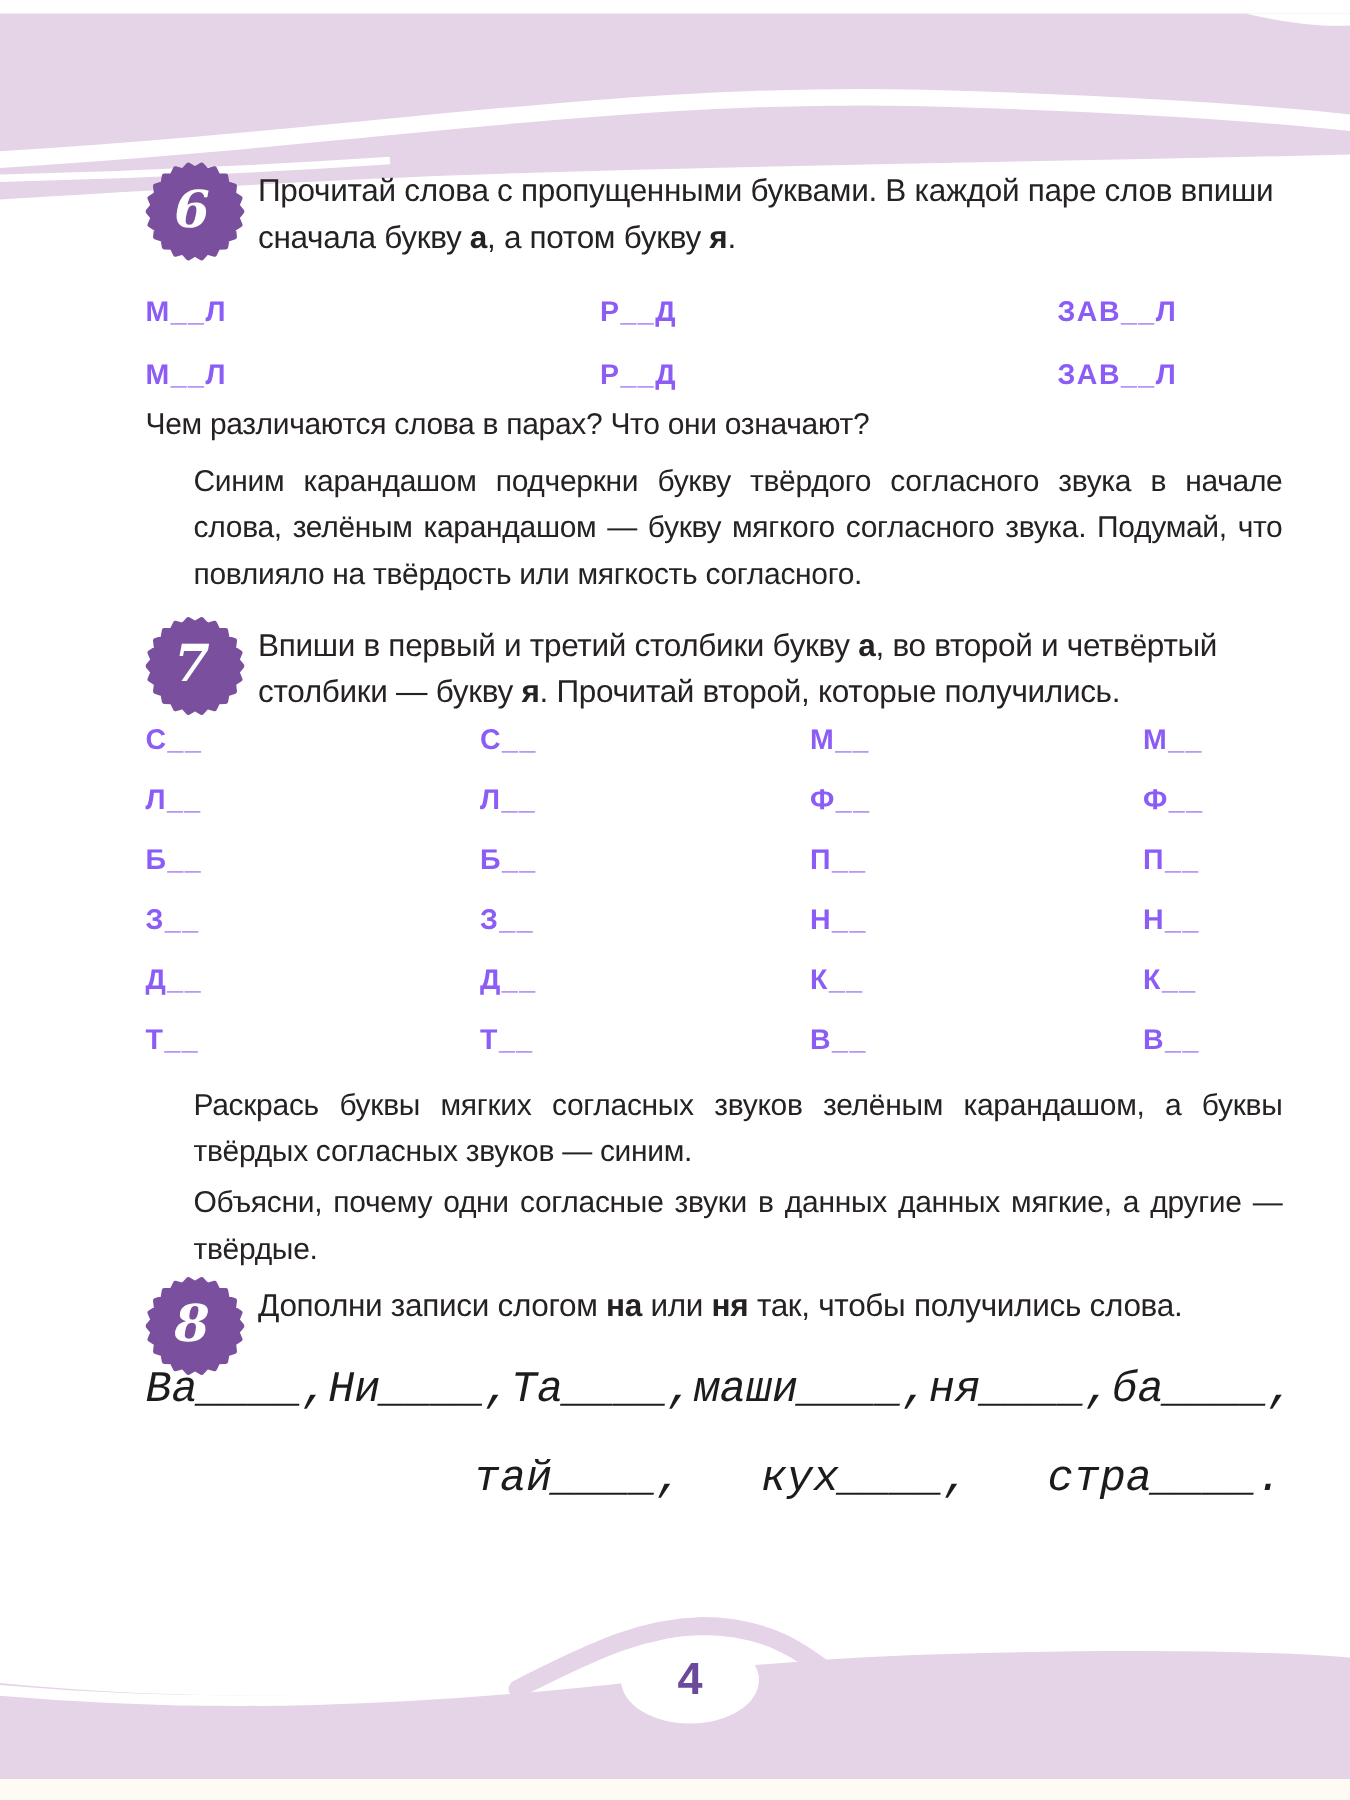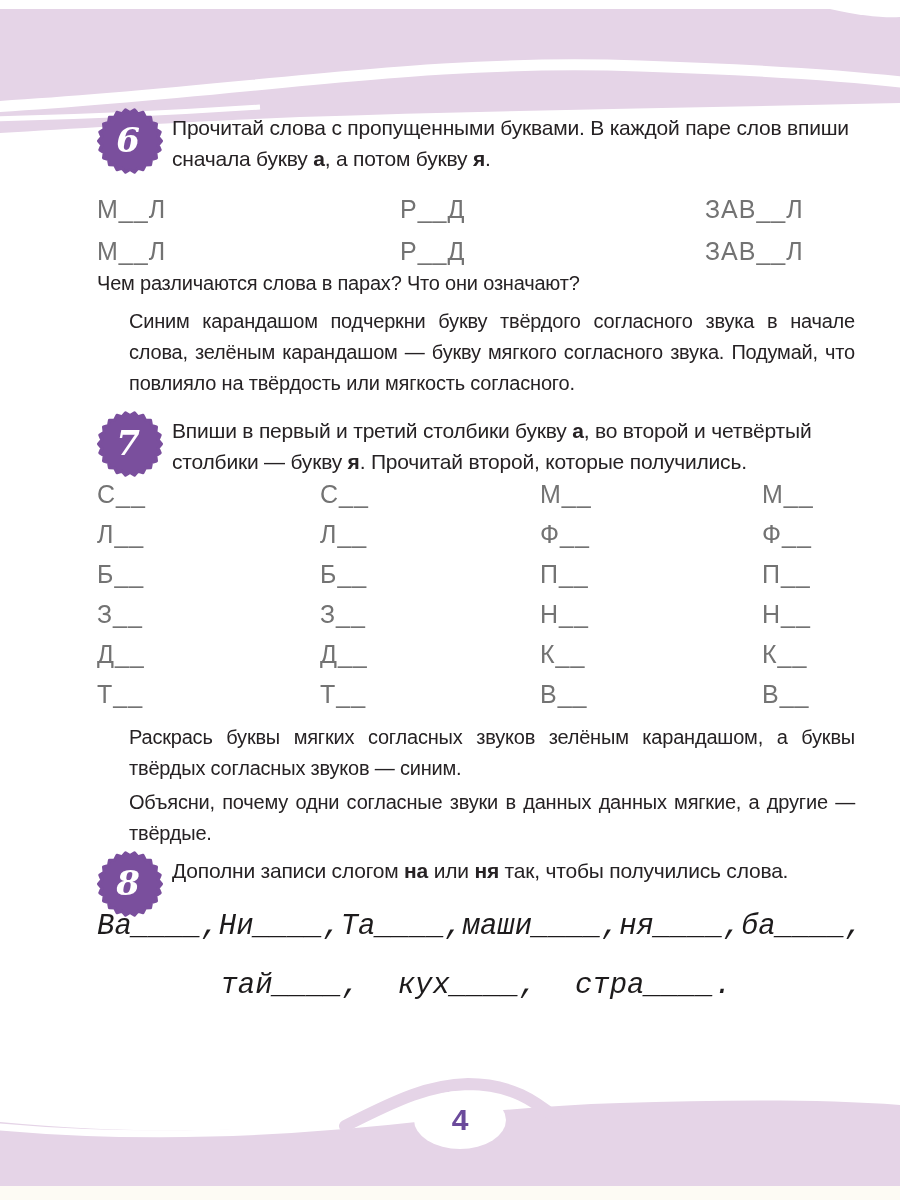--- a/index.html
+++ b/index.html
@@ -16,28 +16,28 @@
              font-family:"DejaVu Serif",serif;font-style:italic;font-weight:bold;
              font-size:34px;color:#ffffff;padding-right:4px;padding-bottom:2px;}
   .instr{margin:4px 0 0 0;font-size:21px;line-height:31px;letter-spacing:-0.2px;}
   .instr b{font-weight:bold;}
 
   .para{margin:0;font-size:20px;line-height:31px;letter-spacing:-0.2px;}
   .just{text-align:justify;margin-left:32px;}
 
   
   .wordrow{display:grid;grid-template-columns:303px 305px 1fr;line-height:42px;}
-  .w{font-weight:normal;font-size:25px;color:#737373;letter-spacing:1px;white-space:pre;}
+  .w{font-weight:bold;font-size:19px;color:#8b5cf6;letter-spacing:1px;white-space:pre;}
 
   
   .colgrid{display:grid;grid-template-columns:223px 220px 222px 1fr;line-height:40px;}
 
   
   .cur-line{display:flex;justify-content:space-between;margin:0 0 26px 0;}
-  .cur-line.last{justify-content:center;gap:38px;margin-bottom:0;}
+  .cur-line.last{justify-content:flex-end;gap:52px;margin-bottom:0;}
   .cur{font-family:Liberation Mono, monospace;font-style:italic;font-size:29px;color:#1d1b1c;white-space:pre;}
 
   
   .page-oval{position:absolute;left:414px;top:1091px;width:92px;height:58px;background:#ffffff;
              border-radius:50%;display:flex;align-items:center;justify-content:center;}
   .page-num{font-size:30px;font-weight:bold;color:#6b4a9b;}
   .bottom-strip{position:absolute;left:0;right:0;bottom:0;height:14px;background:#fdfbf4;}
 </style>
 </head>
 <body>

